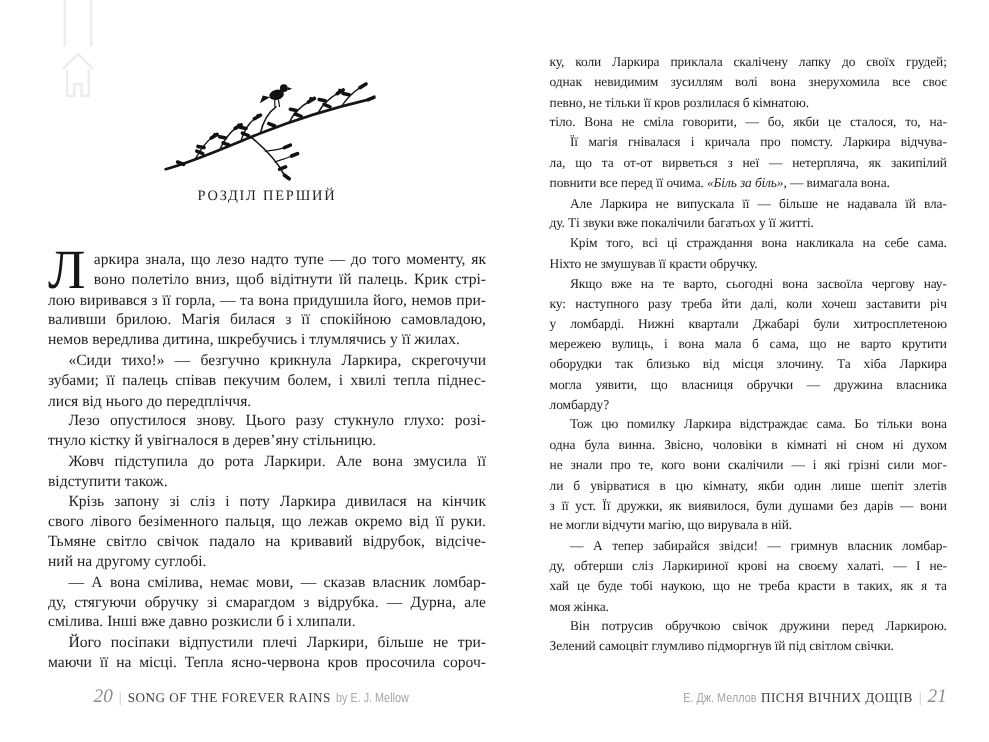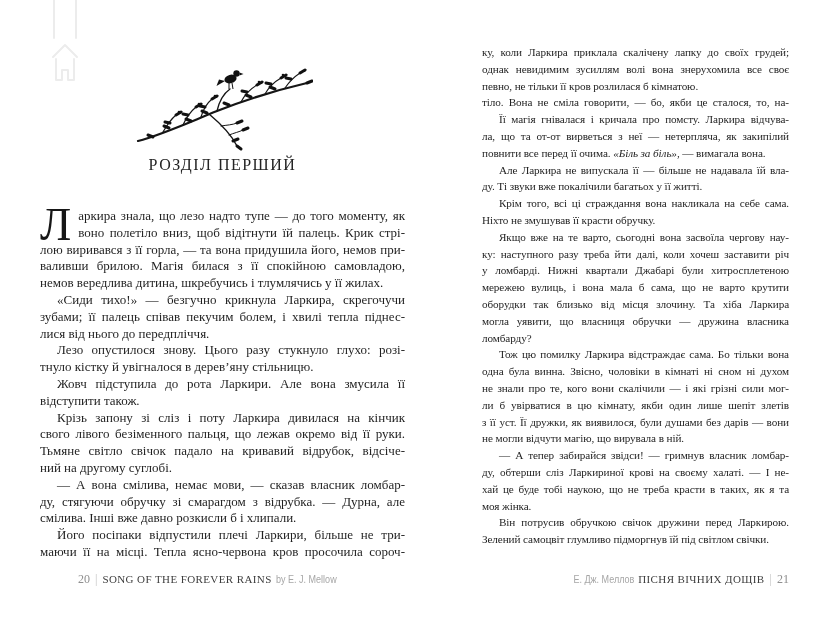--- a/index.html
+++ b/index.html
@@ -6,42 +6,42 @@
   .screen{position:relative;width:824px;height:618px;background:#fff;overflow:hidden;
           font-family:"Liberation Serif",serif;color:#1f1f1f;}
 
   
   .home{position:absolute;left:50px;top:0;cursor:pointer;}
 
   
   .page-left{position:absolute;left:40px;top:0;width:365px;height:618px;}
   .ornament{position:absolute;top:62px;left:0;width:100%;text-align:center;}
   .chapter-title{position:absolute;top:156px;left:0;width:100%;margin:0;text-align:center;
-                 font-size:16px;font-weight:400;letter-spacing:1.5px;color:#242424;}
+                 font-size:12px;font-weight:400;letter-spacing:1.5px;color:#242424;}
   .body-left{position:absolute;top:208px;left:0;width:365px;}
 
   
   .body-right{position:absolute;left:458px;top:44px;width:331px;}
 
   
   .line{height:16.8px;line-height:16.8px;font-size:13px;
         text-align:justify;text-align-last:justify;overflow:visible;}
-  .body-right .line{font-size:11.2px;letter-spacing:-0.1px;margin-left:24px;}
+  .body-right .line{font-size:11.2px;letter-spacing:-0.1px;}
   .line.pend{text-align-last:left;}
   .line.indent{text-indent:17px;}
   .it{font-style:italic;}
 
   .dropcap{float:left;font-size:46px;line-height:33.6px;height:33.6px;
            padding:0 7px 0 0;color:#161616;}
 
   
   .footer{position:absolute;top:572px;font-size:12px;white-space:nowrap;}
   .footer-left{left:38px;}
   .footer-right{left:458px;width:331px;text-align:right;}
-  .pg{color:#8f8f8f;font-size:12px;}
+  .pg{color:#8f8f8f;font-size:16px;font-style:italic;}
   .sep{color:#c4c4c4;padding:0 5px;}
   .btitle{color:#3d3d3d;font-size:11px;letter-spacing:0.4px;}
   .cond{font-family:"Liberation Sans",sans-serif;font-size:11px;color:#a6a6a6;
         display:inline-block;transform:scaleX(0.82);}
   .footer-left .cond{transform-origin:left center;margin-left:4px;}
   .footer-right .cond{transform-origin:right center;margin-right:4px;}
 </style>
 </head>
 <body>
 

